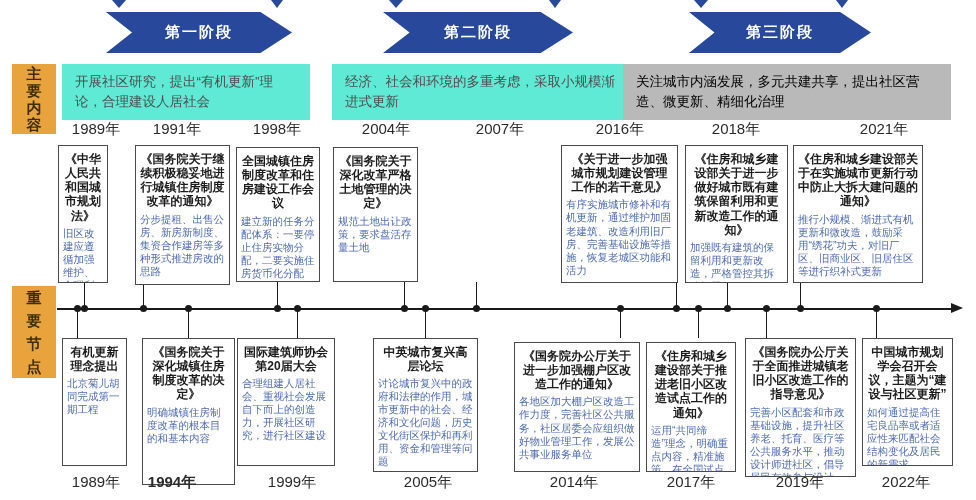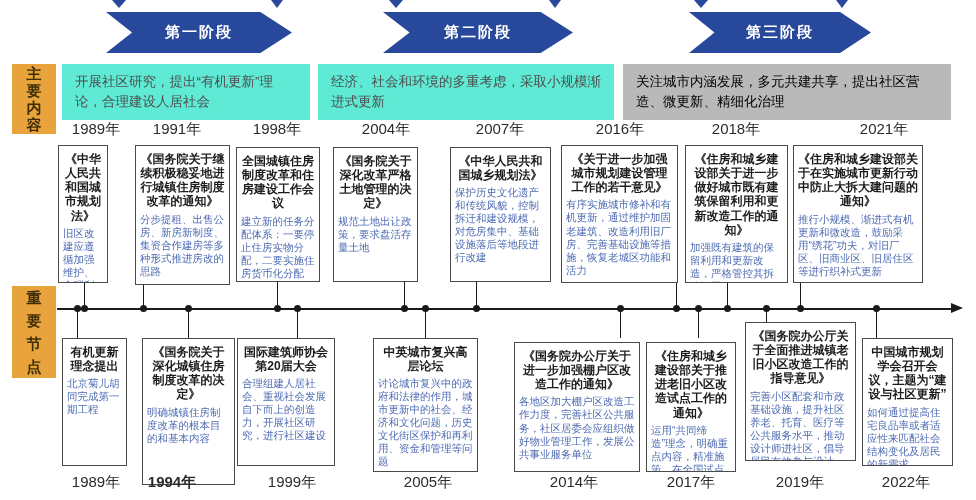--- a/index.html
+++ b/index.html
@@ -73,21 +73,21 @@
   <div class="side-label" style="top:64px;height:70px;">
     <span class="stack" style="line-height:17px;">主要内容</span>
   </div>
   <div class="side-label" style="top:258px;height:92px;margin-top:28px;">
     <span class="stack" style="line-height:23px;">重要节点</span>
   </div>
 
   <div class="phase-box" style="left:62px;width:248px;">
     <span>开展社区研究，提出“有机更新”理论，合理建设人居社会</span>
   </div>
-  <div class="phase-box" style="left:318px;width:296px;">
+  <div class="phase-box" style="left:332px;width:296px;">
     <span>经济、社会和环境的多重考虑，采取小规模渐进式更新</span>
   </div>
   <div class="phase-box dark" style="left:623px;width:328px;">
     <span>关注城市内涵发展，多元共建共享，提出社区营造、微更新、精细化治理</span>
   </div>
 
   <div class="year" style="left:96px;top:120px;">1989年</div>
   <div class="year" style="left:177px;top:120px;">1991年</div>
   <div class="year" style="left:277px;top:120px;">1998年</div>
   <div class="year" style="left:386px;top:120px;">2004年</div>
@@ -104,24 +104,20 @@
     <div class="t">《国务院关于继续积极稳妥地进行城镇住房制度改革的通知》</div>
     <div class="d">分步提租、出售公房、新房新制度、集资合作建房等多种形式推进房改的思路</div>
   </div>
   <div class="evt" style="left:236px;top:147px;width:84px;height:135px;">
     <div class="t">全国城镇住房制度改革和住房建设工作会议</div>
     <div class="d">建立新的任务分配体系：一要停止住房实物分配，二要实施住房货币化分配</div>
   </div>
   <div class="evt" style="left:333px;top:147px;width:85px;height:135px;">
     <div class="t">《国务院关于深化改革严格土地管理的决定》</div>
     <div class="d">规范土地出让政策，要求盘活存量土地</div>
-  </div>
-  <div class="evt" style="left:450px;top:147px;width:101px;height:135px;">
-    <div class="t">《中华人民共和国城乡规划法》</div>
-    <div class="d">保护历史文化遗产和传统风貌，控制拆迁和建设规模，对危房集中、基础设施落后等地段进行改建</div>
   </div>
   <div class="evt" style="left:561px;top:145px;width:117px;height:138px;">
     <div class="t">《关于进一步加强城市规划建设管理工作的若干意见》</div>
     <div class="d">有序实施城市修补和有机更新，通过维护加固老建筑、改造利用旧厂房、完善基础设施等措施，恢复老城区功能和活力</div>
   </div>
   <div class="evt" style="left:685px;top:145px;width:103px;height:138px;">
     <div class="t">《住房和城乡建设部关于进一步做好城市既有建筑保留利用和更新改造工作的通知》</div>
     <div class="d">加强既有建筑的保留利用和更新改造，严格管控其拆除问题</div>
   </div>
   <div class="evt" style="left:793px;top:145px;width:130px;height:138px;">
@@ -184,21 +180,21 @@
     <div class="d">讨论城市复兴中的政府和法律的作用，城市更新中的社会、经济和文化问题，历史文化街区保护和再利用、资金和管理等问题</div>
   </div>
   <div class="evt" style="left:514px;top:342px;width:126px;height:130px;">
     <div class="t">《国务院办公厅关于进一步加强棚户区改造工作的通知》</div>
     <div class="d">各地区加大棚户区改造工作力度，完善社区公共服务，社区居委会应组织做好物业管理工作，发展公共事业服务单位</div>
   </div>
   <div class="evt" style="left:646px;top:342px;width:90px;height:130px;">
     <div class="t">《住房和城乡建设部关于推进老旧小区改造试点工作的通知》</div>
     <div class="d">运用“共同缔造”理念，明确重点内容，精准施策，在全国试点老旧小区改造</div>
   </div>
-  <div class="evt" style="left:745px;top:322px;width:111px;height:139px;">
+  <div class="evt" style="left:745px;top:338px;width:111px;height:139px;">
     <div class="t">《国务院办公厅关于全面推进城镇老旧小区改造工作的指导意见》</div>
     <div class="d">完善小区配套和市政基础设施，提升社区养老、托育、医疗等公共服务水平，推动设计师进社区，倡导居民有效参与设计</div>
   </div>
   <div class="evt" style="left:862px;top:338px;width:91px;height:128px;">
     <div class="t">中国城市规划学会召开会议，主题为“建设与社区更新”</div>
     <div class="d">如何通过提高住宅良品率或者适应性来匹配社会结构变化及居民的新需求</div>
   </div>
 
   <div class="year" style="left:96px;top:473px;">1989年</div>
   <div class="year" style="left:172px;top:473px;font-weight:bold;">1994年</div>

